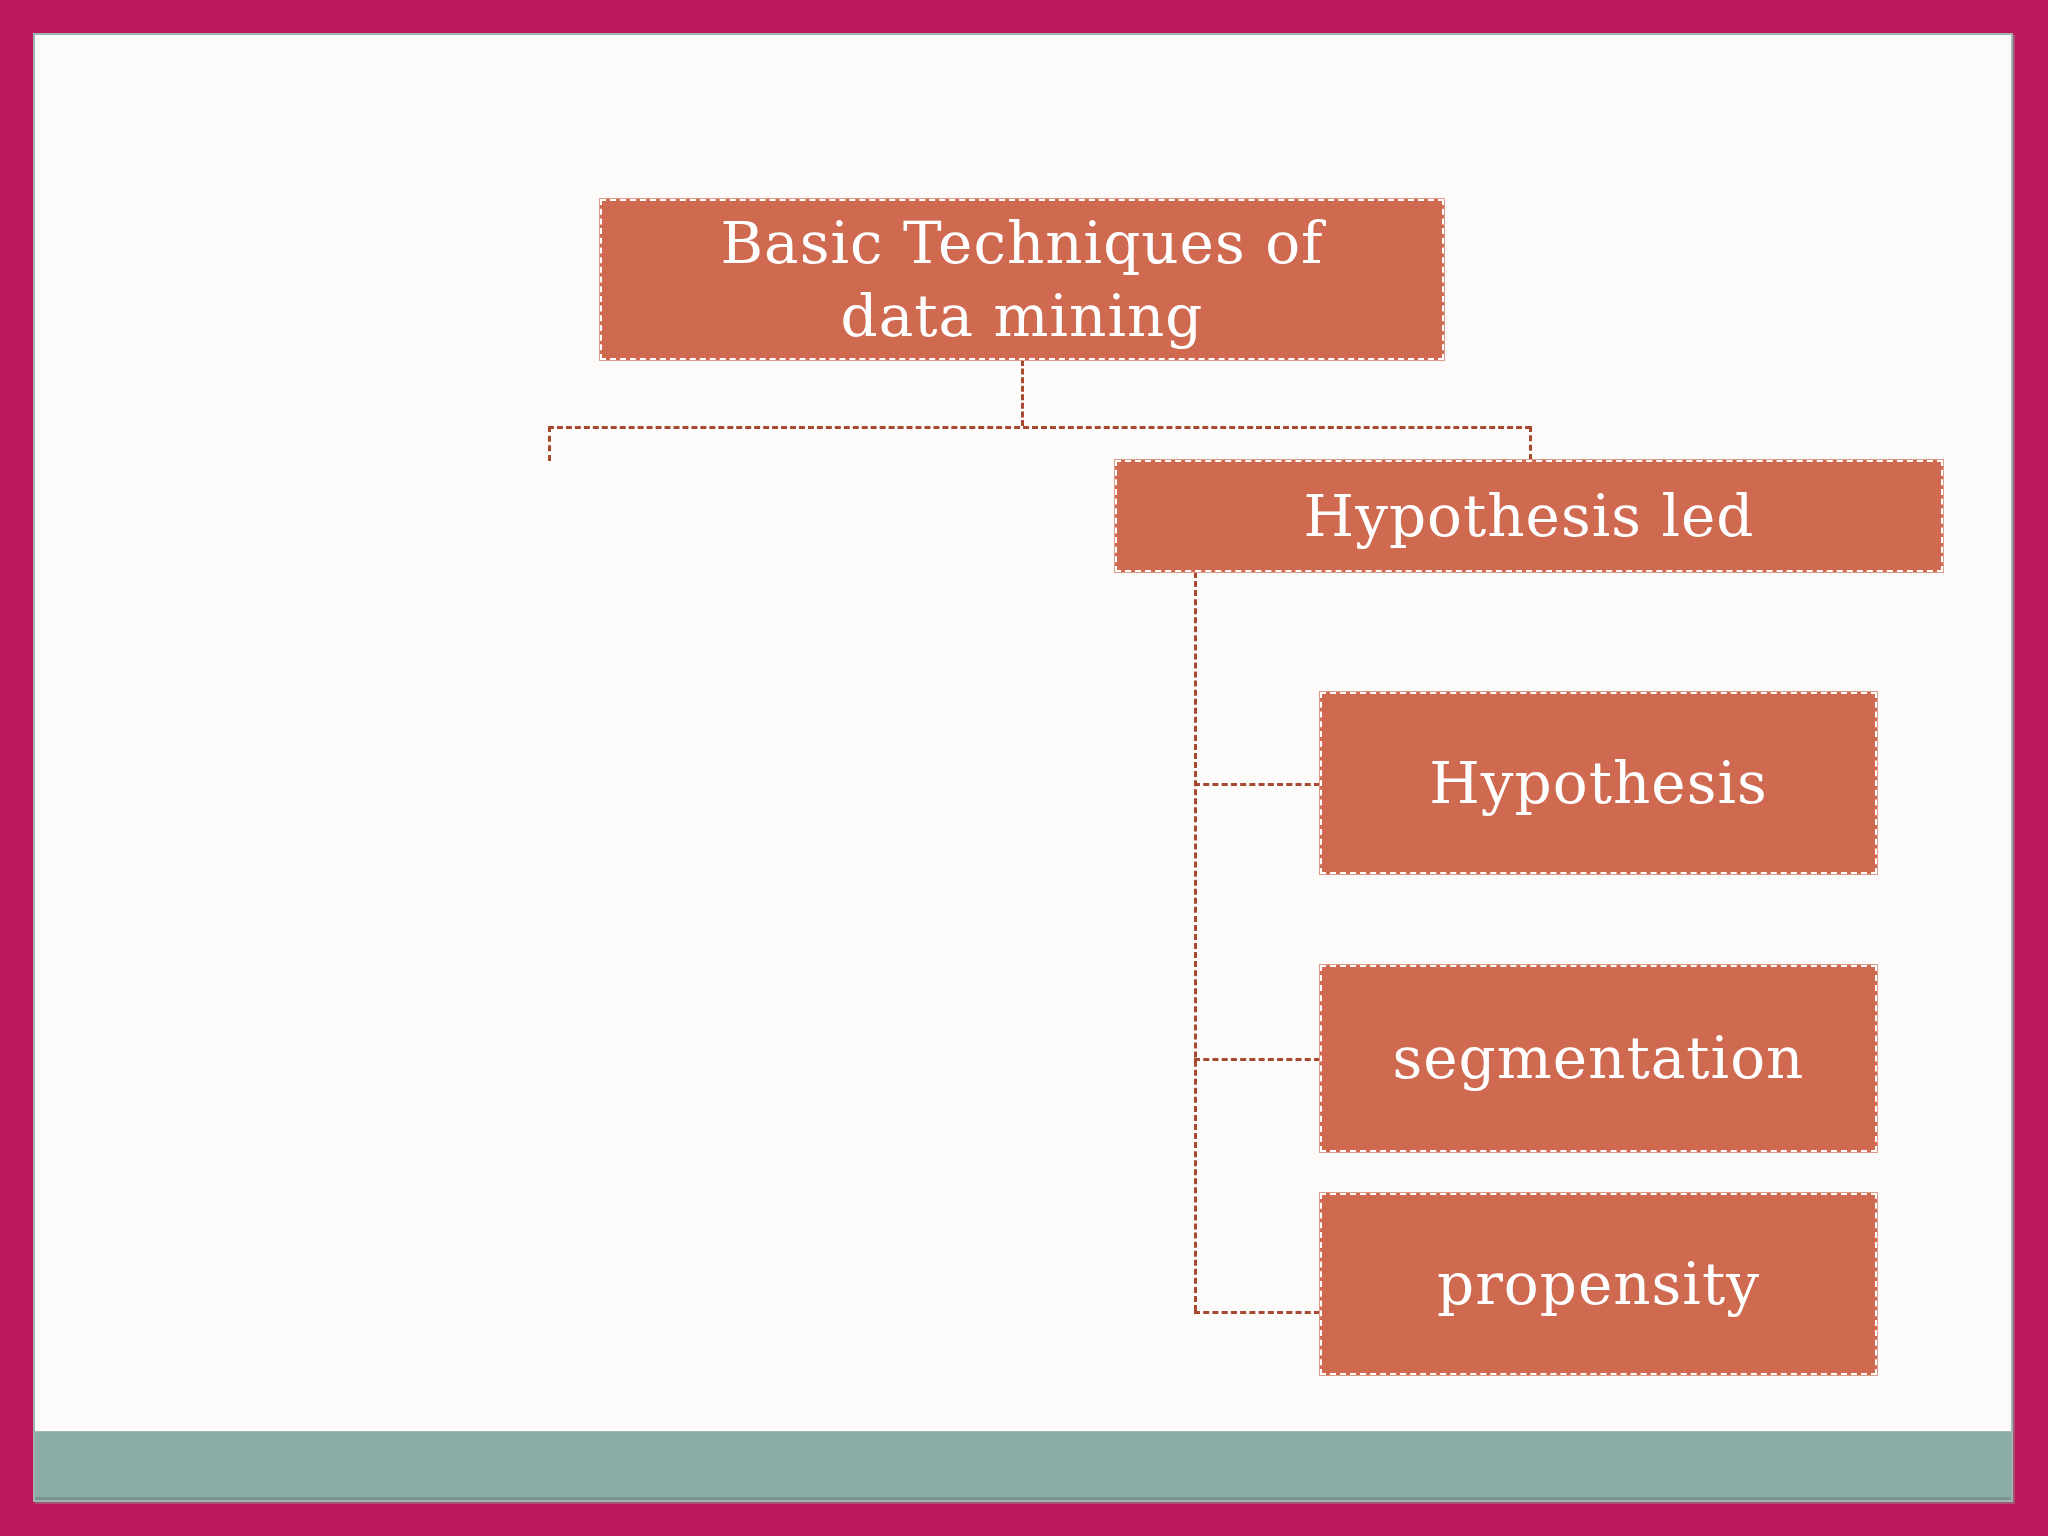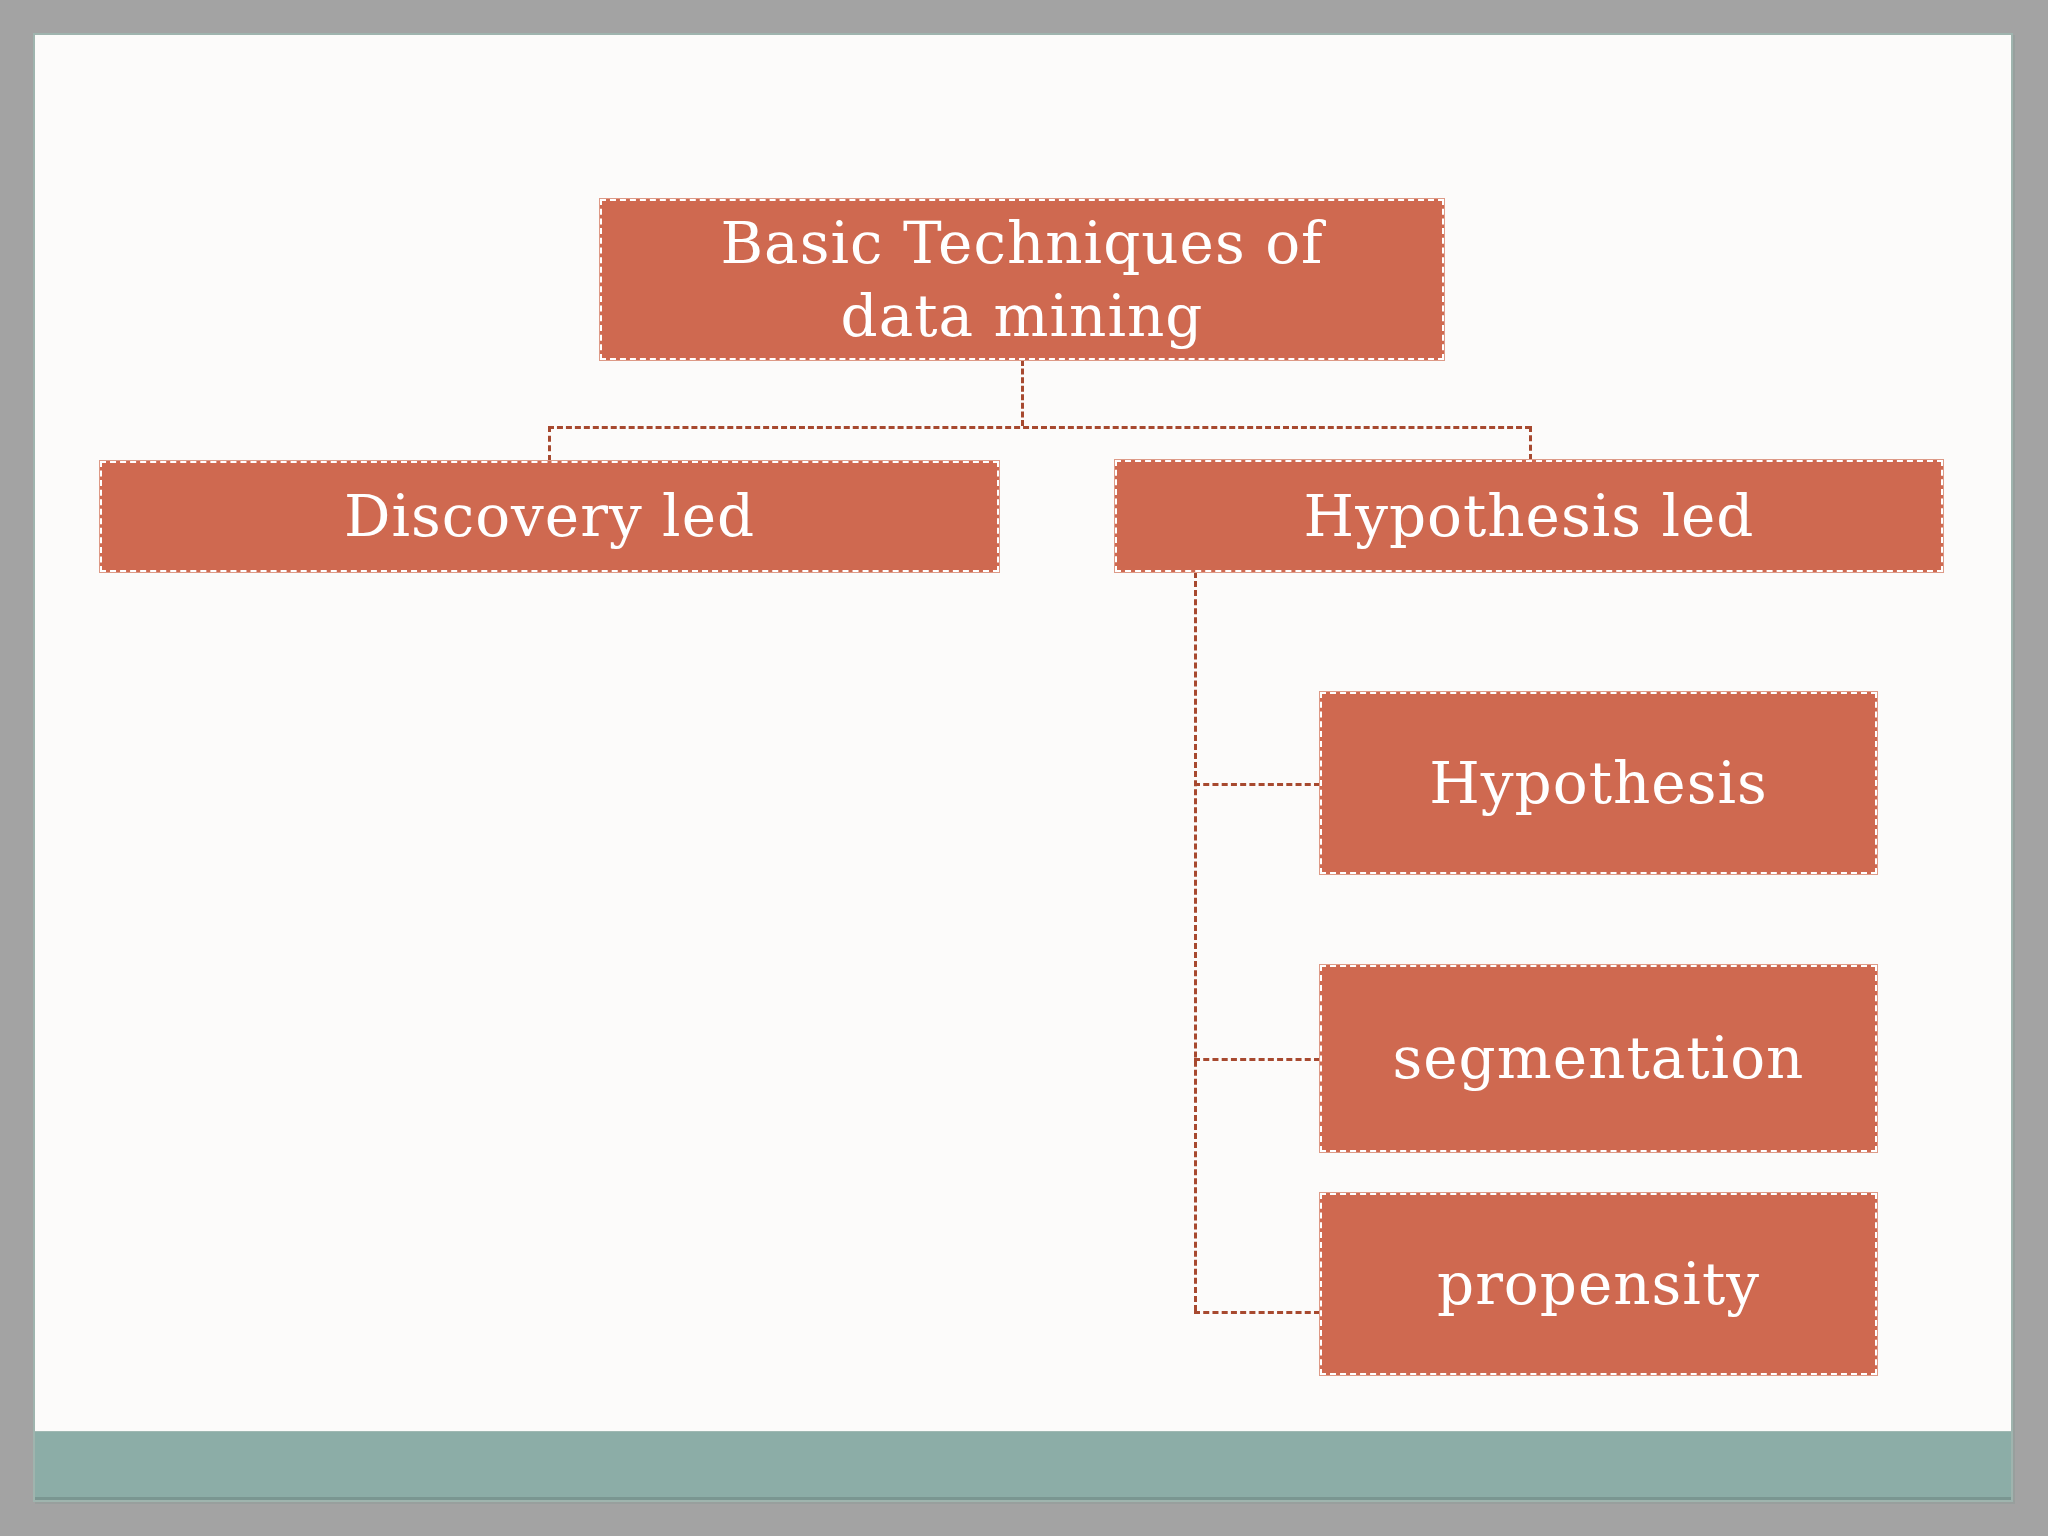--- a/index.html
+++ b/index.html
@@ -5,21 +5,21 @@
   html, body {
     margin: 0;
     padding: 0;
     background: #ffffff;
     font-family: "DejaVu Serif", "Liberation Serif", serif;
   }
   .stage {
     position: relative;
     width: 2048px;
     height: 1536px;
-    background: #a3a3a3;
+    background: #be185d;
     overflow: hidden;
     text-decoration: underline;
   }
   .slide {
     position: absolute;
     left: 33px;
     top: 33px;
     width: 1980px;
     height: 1469px;
     box-sizing: border-box;
@@ -87,23 +87,20 @@
     <div class="conn h conn-seg-branch"></div>
     <div class="conn h conn-prop-branch"></div>
 
     <div class="node node-title">
       <div>
         <div>Basic Techniques of</div>
         <div>data mining</div>
       </div>
     </div>
 
-    <div class="node node-discovery">
-      <span>Discovery led</span>
-    </div>
 
     <div class="node node-hypothesis">
       <span>Hypothesis led</span>
     </div>
 
     <div class="node node-correlation">
       <span>Hypothesis</span>
     </div>
 
     <div class="node node-segmentation">

